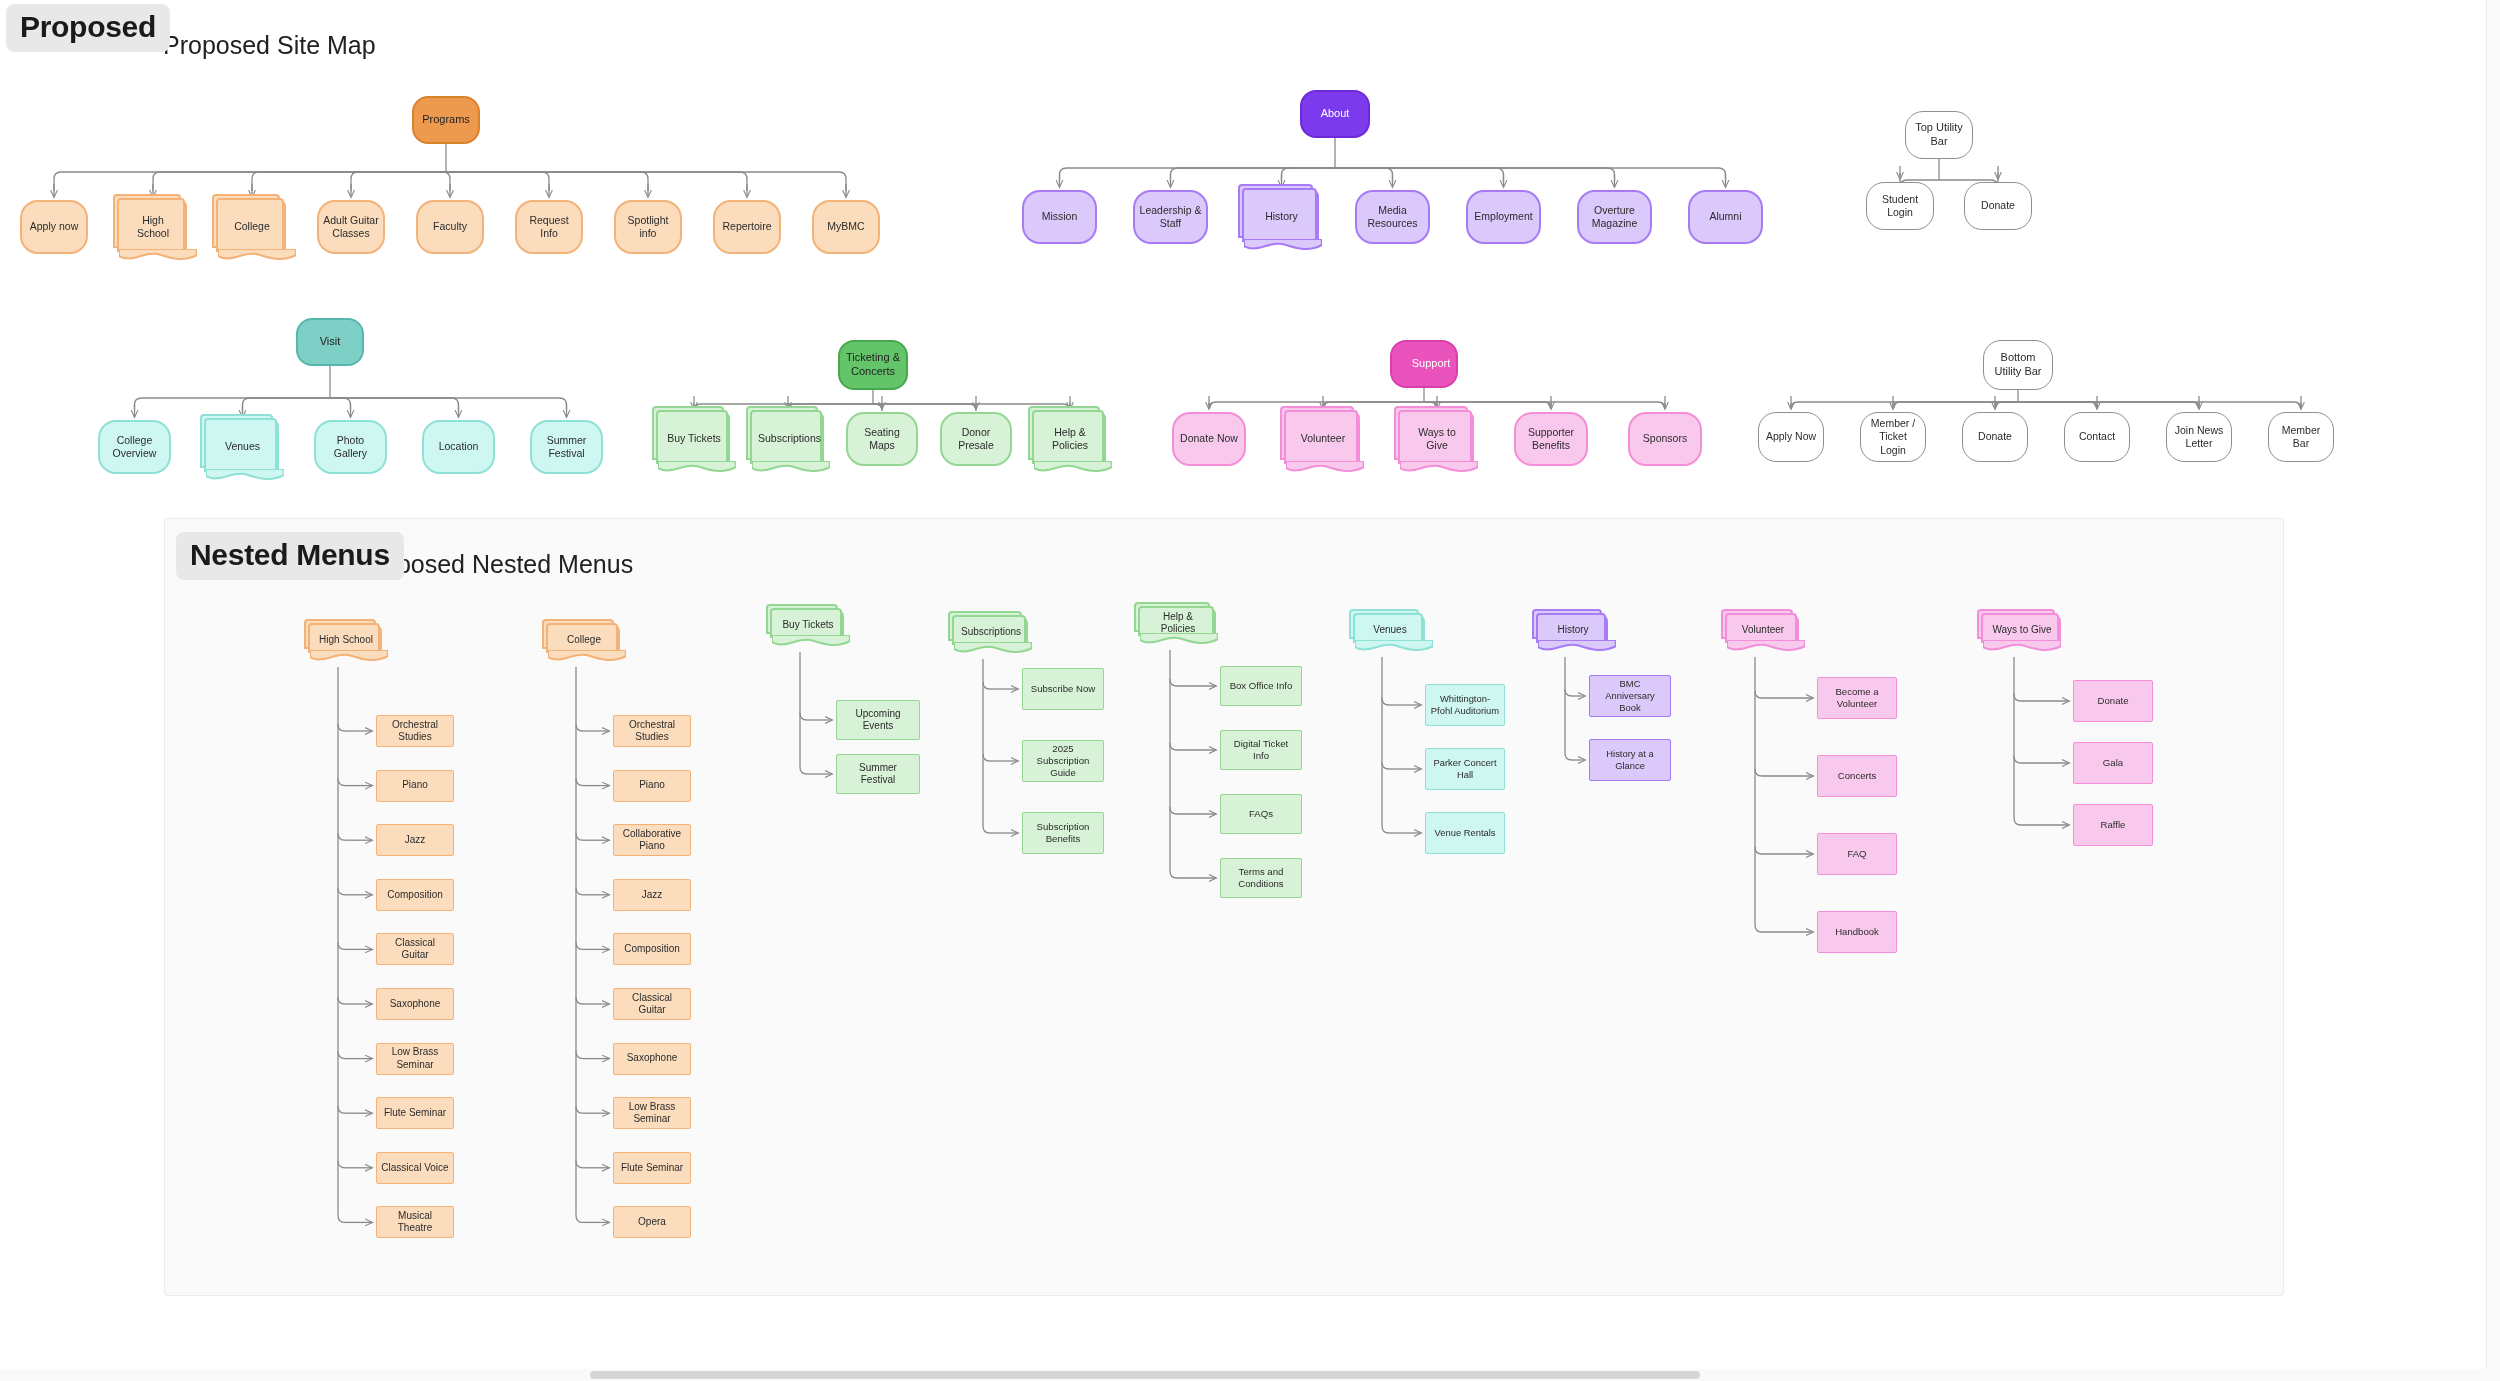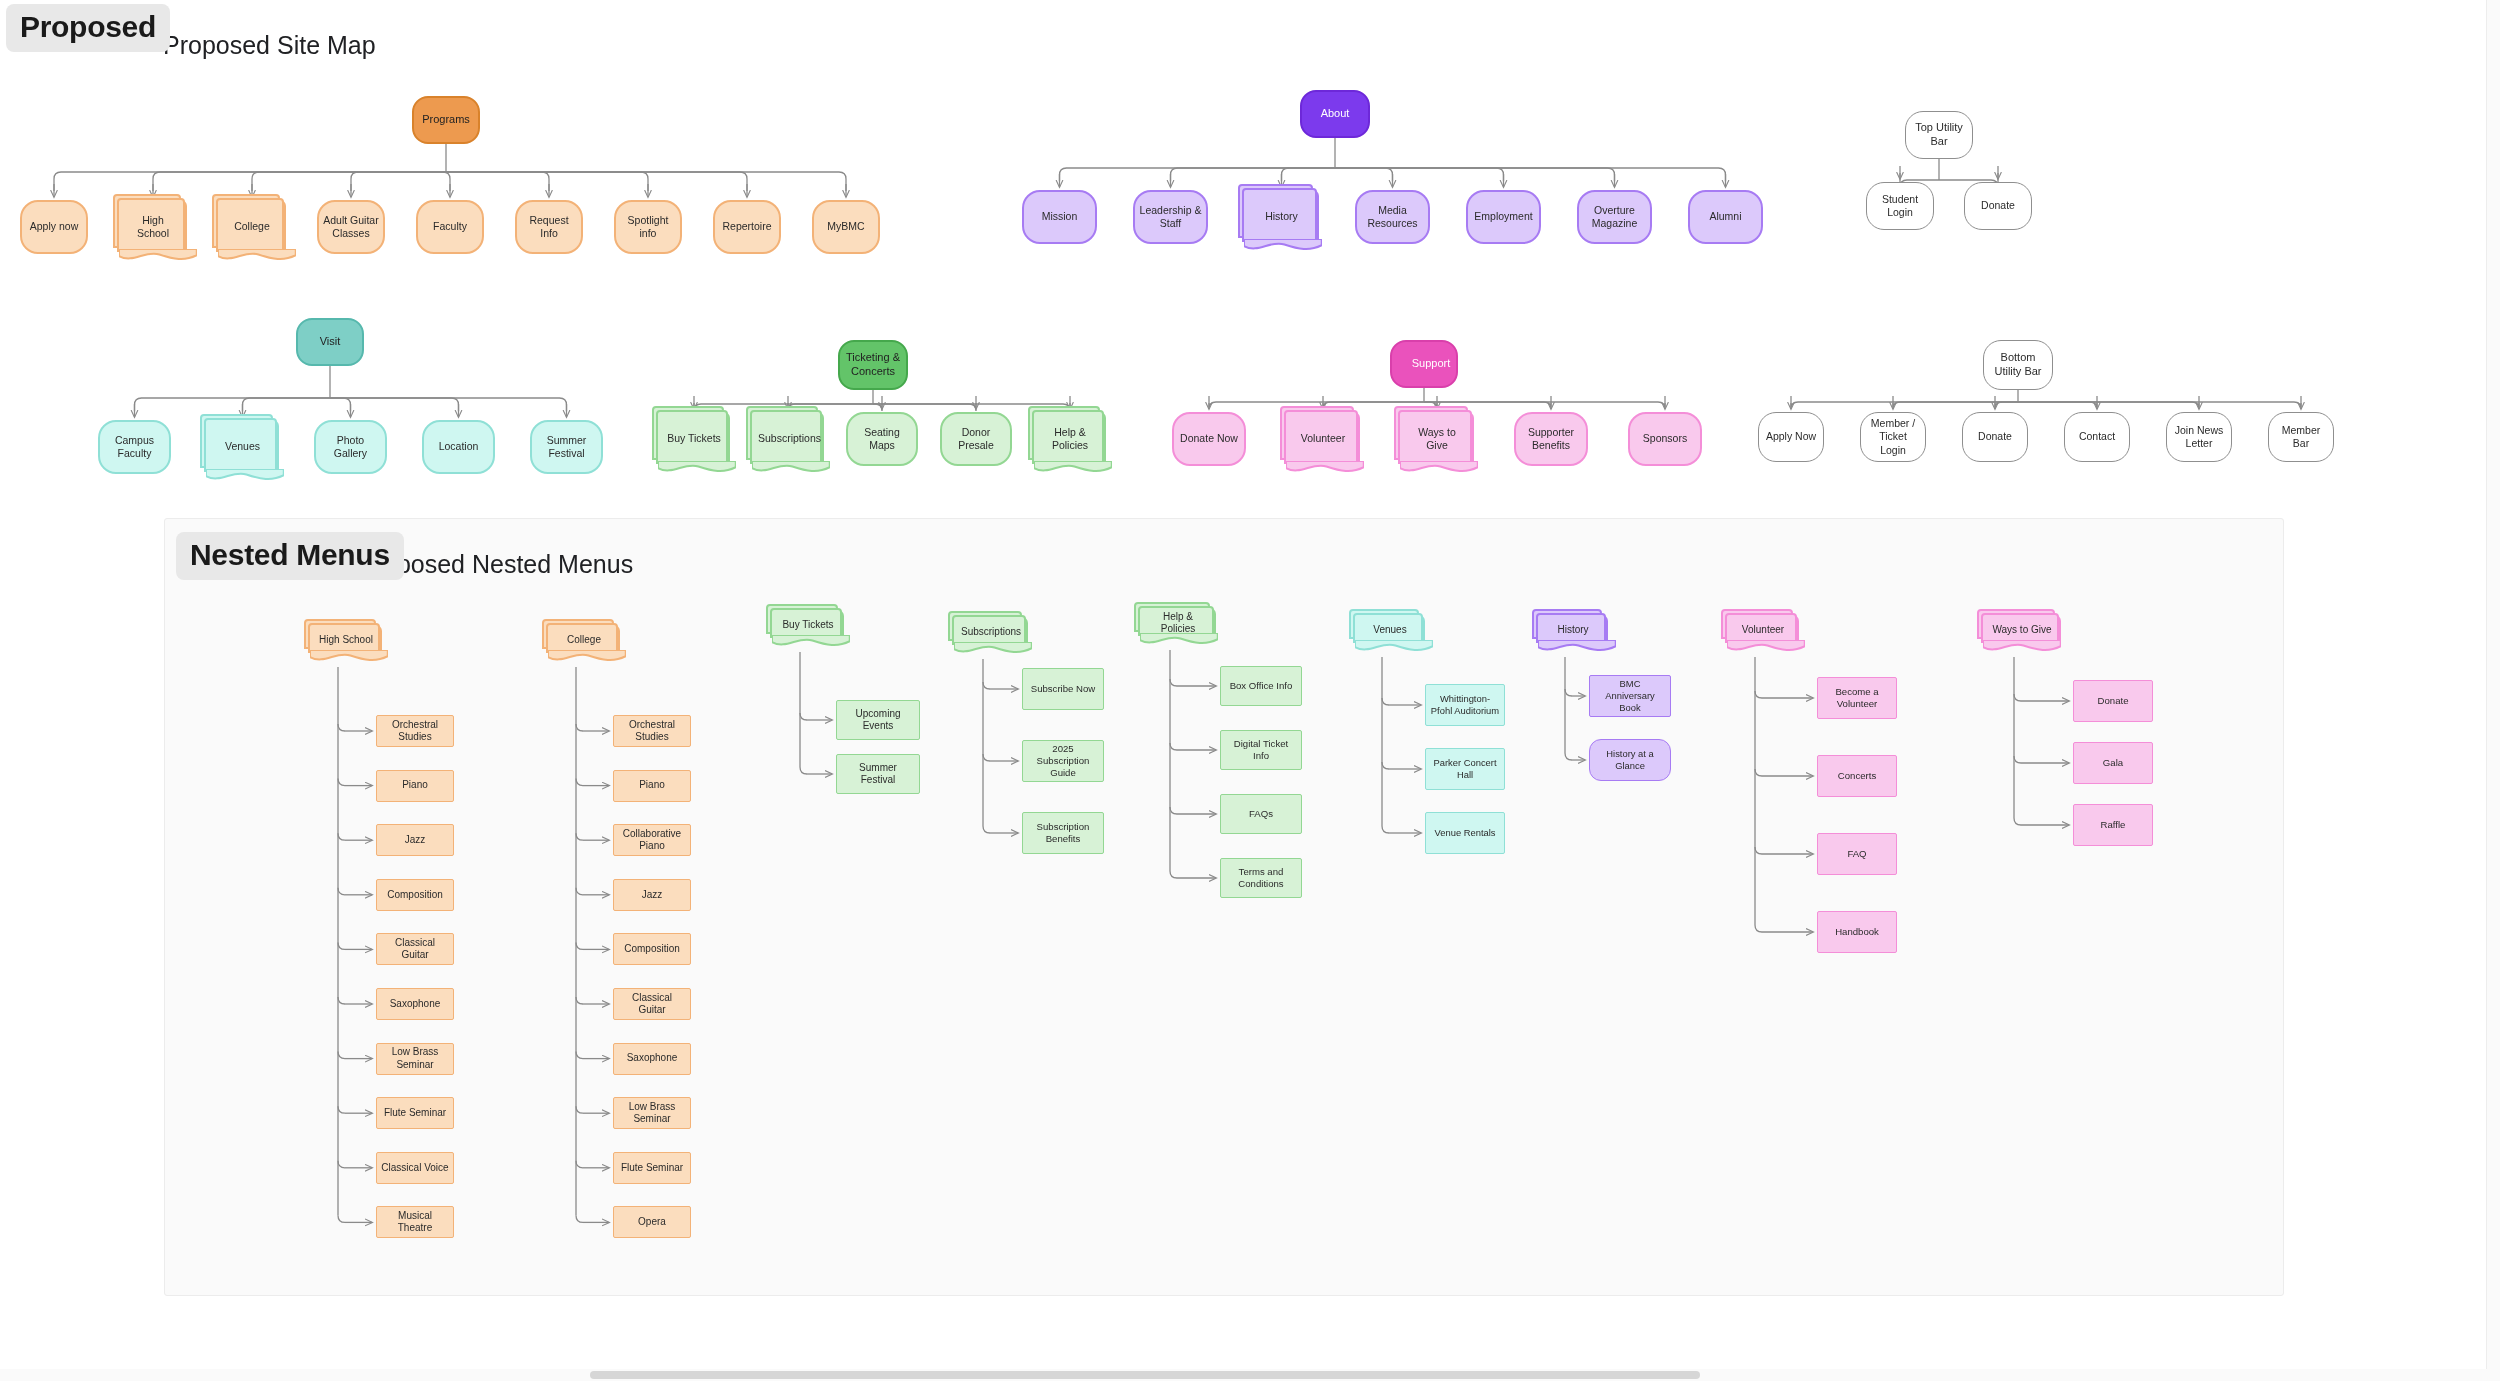--- a/index.html
+++ b/index.html
@@ -393,21 +393,21 @@
       <div class="node n-round c-white" style="left: 1866px; top: 182px; width: 68px; height: 48px; font-size: 10.5px;">
         <span class="lbl" style="position: relative; z-index: 3;">Student Login</span>
       </div>
       <div class="node n-round c-white" style="left: 1964px; top: 182px; width: 68px; height: 48px; font-size: 10.5px;">
         <span class="lbl" style="position: relative; z-index: 3;">Donate</span>
       </div>
       <div class="node n-root c-teal-root" style="left: 296px; top: 318px; width: 68px; height: 48px; font-size: 11px;">
         <span class="lbl" style="position: relative; z-index: 3;">Visit</span>
       </div>
       <div class="node n-round c-teal" style="left: 98px; top: 420px; width: 73px; height: 54px; font-size: 10.5px;">
-        <span class="lbl" style="position: relative; z-index: 3;">Campus Faculty</span>
+        <span class="lbl" style="position: relative; z-index: 3;">College Overview</span>
       </div>
       <div class="node n-stack c-teal" style="left: 206px; top: 420px; width: 73px; height: 54px; font-size: 10.5px;">
         <div class="stack-l1" style="left: -8px; top: -8px; width: 73px; height: 54px; background: rgb(207, 247, 241); border-color: rgb(143, 224, 214);"></div>
         <div class="stack-l2" style="left: -4px; top: -4px; width: 73px; height: 54px; background: rgb(207, 247, 241); border-color: rgb(143, 224, 214);"></div>
         <svg class="wave" viewBox="0 0 100 18" preserveAspectRatio="none">
           <path d="M0,0 L0,9 C18,19 34,1 52,7 C70,13 84,16 100,8 L100,0 Z" fill="#CFF7F1" stroke="#8FE0D6" stroke-width="2" vector-effect="non-scaling-stroke"></path>
         </svg>
         <span class="lbl" style="position: relative; z-index: 3;">Venues</span>
       </div>
       <div class="node n-round c-teal" style="left: 314px; top: 420px; width: 73px; height: 54px; font-size: 10.5px;">
@@ -649,21 +649,21 @@
         <div class="stack-l1" style="left: -8px; top: -8px; width: 70px; height: 30px; background: rgb(220, 201, 251); border-color: rgb(167, 123, 243);"></div>
         <div class="stack-l2" style="left: -4px; top: -4px; width: 70px; height: 30px; background: rgb(220, 201, 251); border-color: rgb(167, 123, 243);"></div>
         <svg class="wave" viewBox="0 0 100 18" preserveAspectRatio="none">
           <path d="M0,0 L0,9 C18,19 34,1 52,7 C70,13 84,16 100,8 L100,0 Z" fill="#DCC9FB" stroke="#A77BF3" stroke-width="2" vector-effect="non-scaling-stroke"></path>
         </svg>
         <span class="lbl" style="position: relative; z-index: 3;">History</span>
       </div>
       <div class="node n-rect c-purple" style="left: 1589px; top: 675px; width: 82px; height: 42px; font-size: 9.4px;">
         <span class="lbl" style="position: relative; z-index: 3;">BMC Anniversary Book</span>
       </div>
-      <div class="node n-rect c-purple" style="left: 1589px; top: 739px; width: 82px; height: 42px; font-size: 9.4px; border-radius: 12px;">
+      <div class="node n-rect c-purple" style="left: 1589px; top: 739px; width: 82px; height: 42px; font-size: 9.4px;">
         <span class="lbl" style="position: relative; z-index: 3;">History at a Glance</span>
       </div>
       <div class="node n-stack c-pink" style="left: 1727px; top: 615px; width: 72px; height: 30px; font-size: 10px;">
         <div class="stack-l1" style="left: -8px; top: -8px; width: 72px; height: 30px; background: rgb(249, 201, 237); border-color: rgb(244, 142, 216);"></div>
         <div class="stack-l2" style="left: -4px; top: -4px; width: 72px; height: 30px; background: rgb(249, 201, 237); border-color: rgb(244, 142, 216);"></div>
         <svg class="wave" viewBox="0 0 100 18" preserveAspectRatio="none">
           <path d="M0,0 L0,9 C18,19 34,1 52,7 C70,13 84,16 100,8 L100,0 Z" fill="#F9C9ED" stroke="#F48ED8" stroke-width="2" vector-effect="non-scaling-stroke"></path>
         </svg>
         <span class="lbl" style="position: relative; z-index: 3;">Volunteer</span>
       </div>

